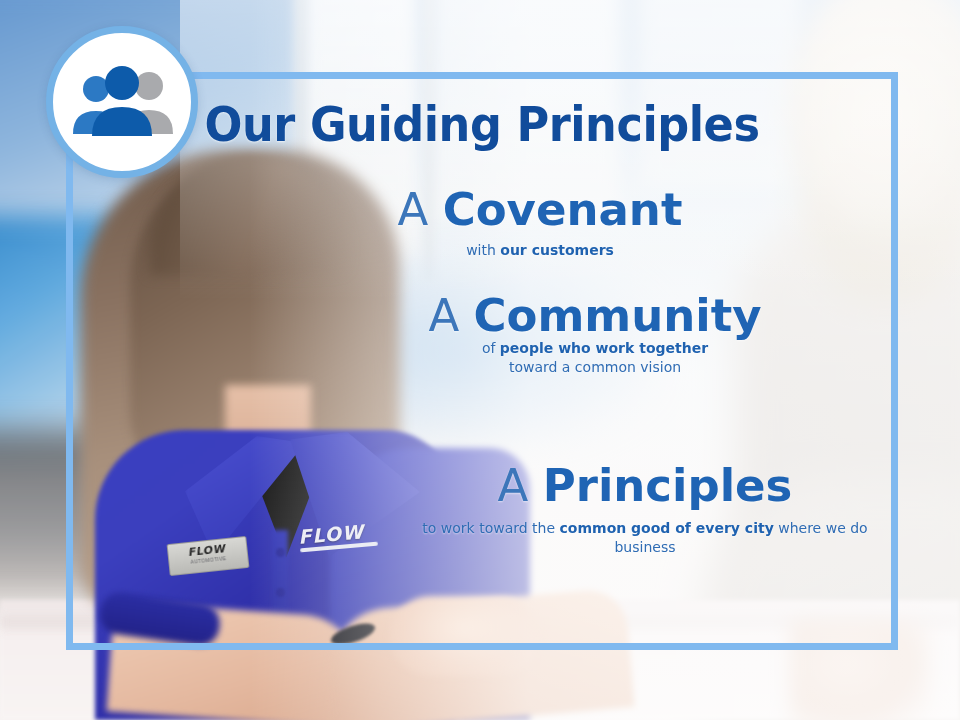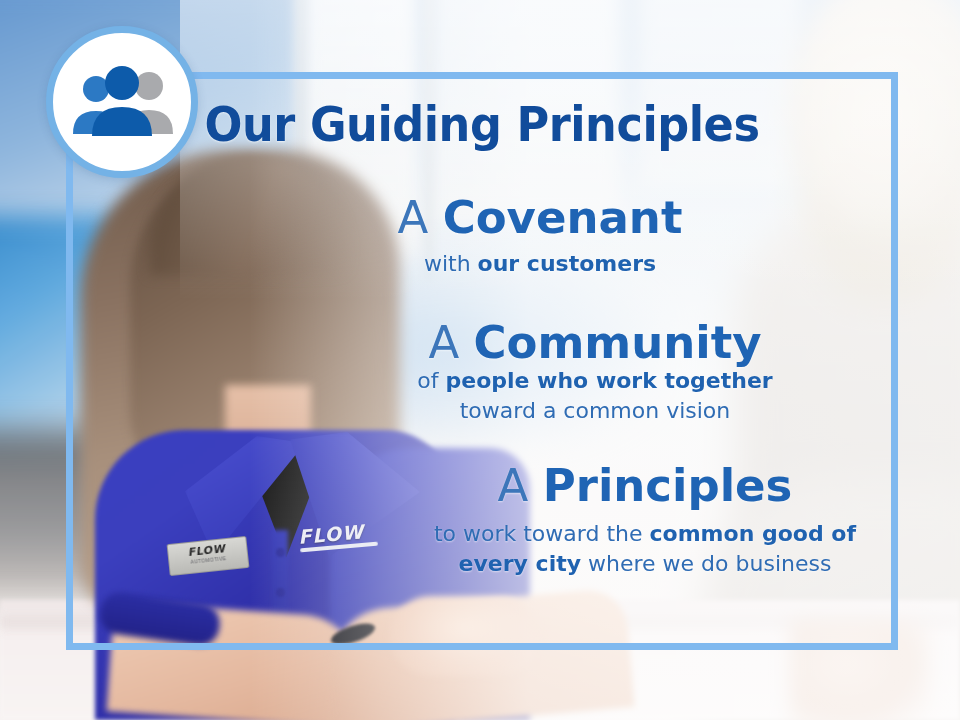--- a/index.html
+++ b/index.html
@@ -240,28 +240,28 @@
     text-shadow:0 1px 2px rgba(255,255,255,.6);
   }
   .p-head{
     font-family:"DejaVu Sans",sans-serif;font-size:45px;color:#2e6cb5;
     line-height:1.05;white-space:nowrap;
     text-shadow:0 1px 2px rgba(255,255,255,.55);
   }
   .p-head .lead{font-weight:normal;color:#3c76ba;}
   .p-head .kw{font-weight:bold;color:#1f64b4;}
   .p-sub{
-    font-family:"DejaVu Sans",sans-serif;font-size:22px;color:#2f6cb4;
+    font-family:"DejaVu Sans",sans-serif;font-size:14px;color:#2f6cb4;
     line-height:1.35;text-align:center;
     text-shadow:0 1px 2px rgba(255,255,255,.55);
   }
   .p-sub b{font-weight:bold;color:#1f62b0;}
 
-  .block1{left:300px;top:194px;width:480px;text-align:center;}
-  .block2{left:350px;top:319px;width:490px;text-align:center;}
+  .block1{left:300px;top:186px;width:480px;text-align:center;}
+  .block2{left:350px;top:292px;width:490px;text-align:center;}
   .block3{left:400px;top:462px;width:490px;text-align:center;}
   .block1 .p-sub{margin-top:8px;}
   .block2 .p-sub{}
   .block3 .p-sub{margin-top:10px;}
 </style>
 </head>
 <body>
 
 <div class="stage">
 

